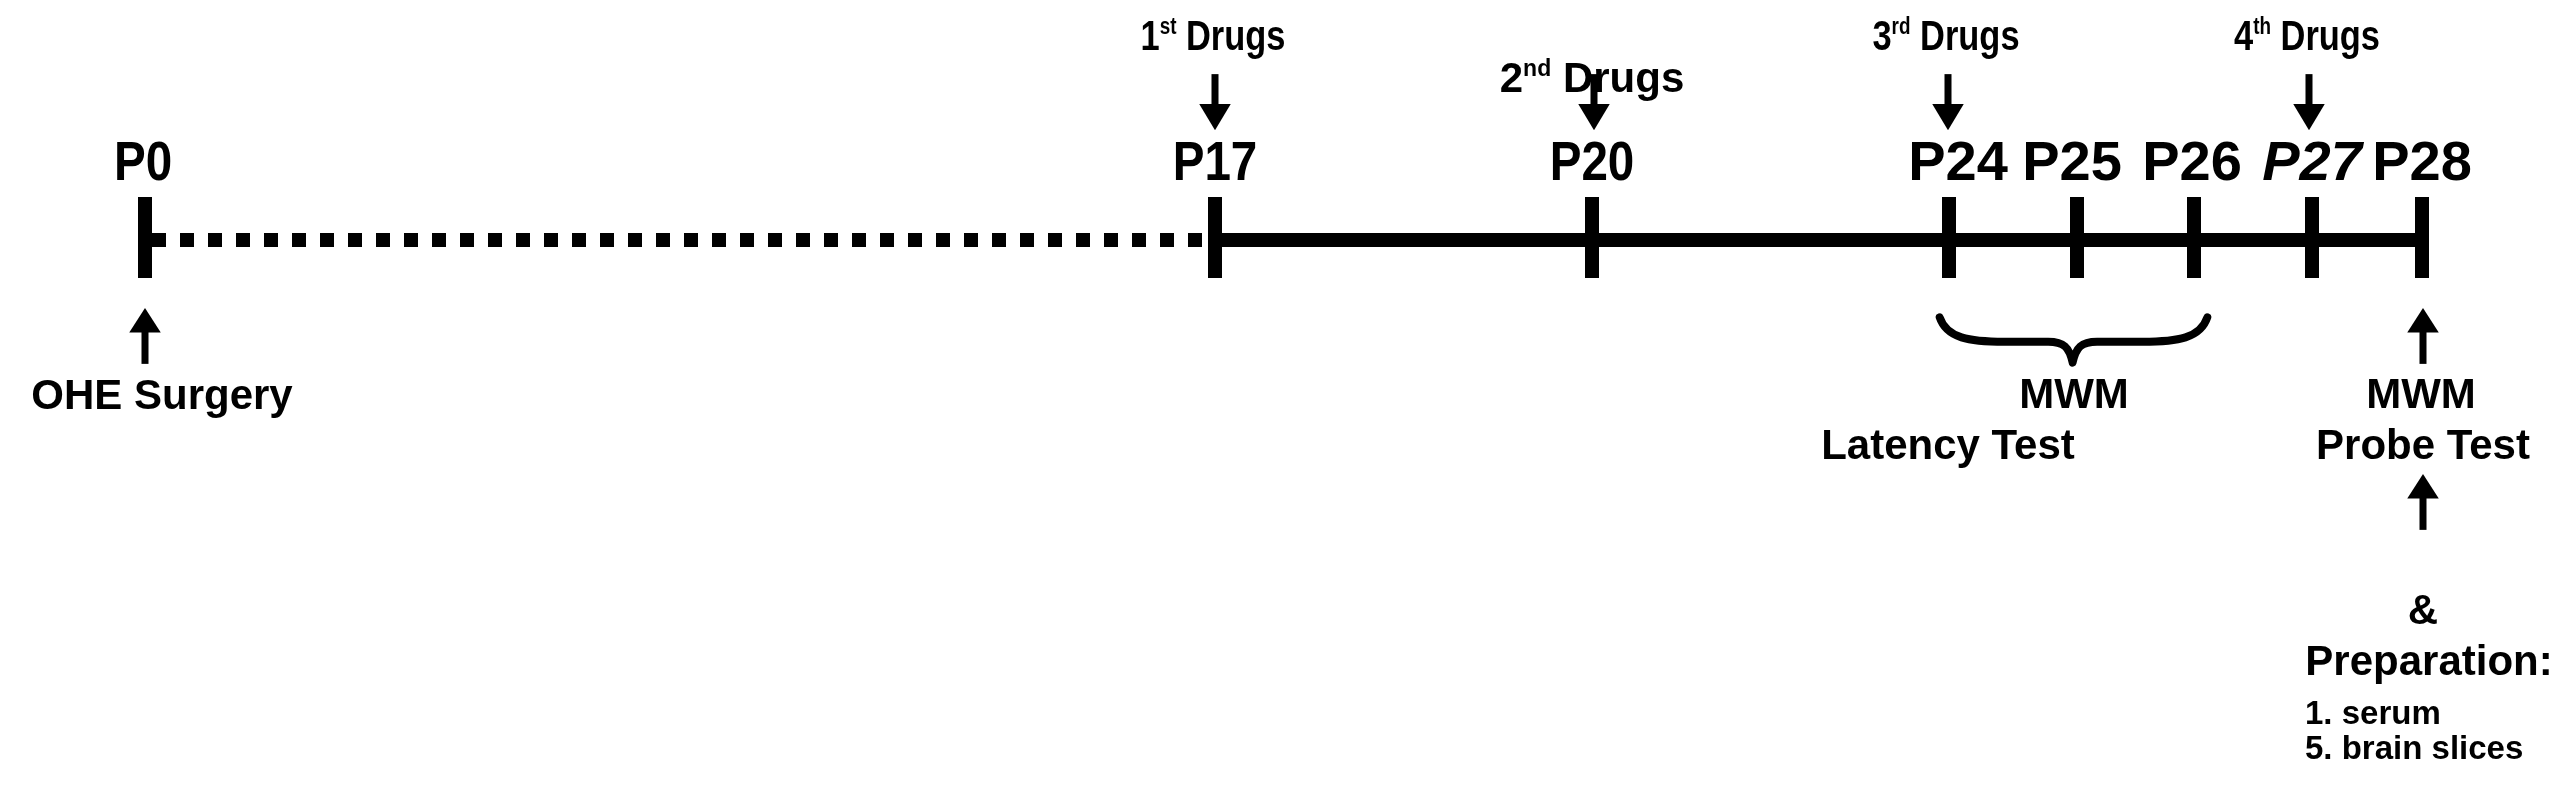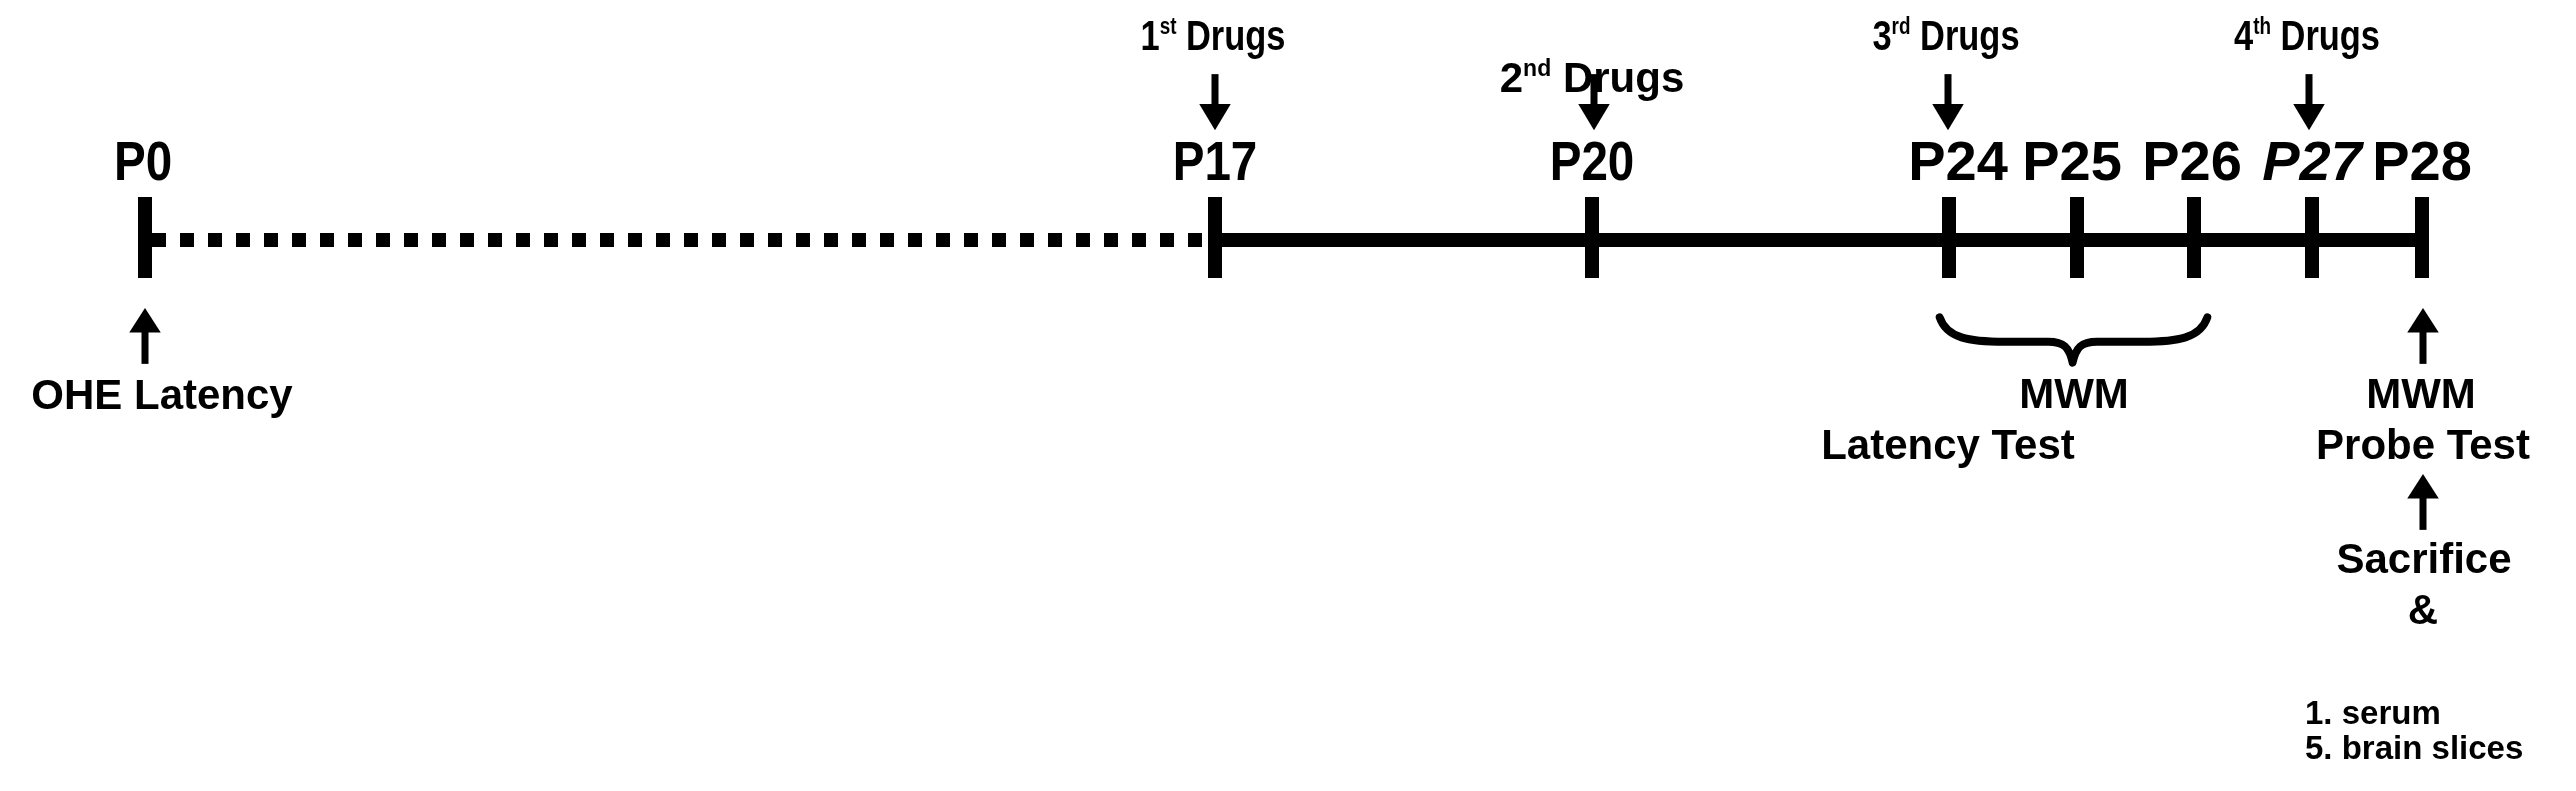--- a/index.html
+++ b/index.html
@@ -75,37 +75,37 @@
   </svg>
   <svg class="arrow" style="left:2309px; top:74px;" width="35" height="58" viewBox="0 0 40 66">
     <rect x="16" y="0" width="8" height="46" fill="#000"></rect>
       <polygon points="2,34 38,34 20,64" fill="#000"></polygon>
   </svg>
 
   <svg class="arrow" style="left:145px; top:306px;" width="35" height="58" viewBox="0 0 40 66">
     <polygon points="20,2 38,30 2,30" fill="#000"></polygon>
       <rect x="16" y="20" width="8" height="46" fill="#000"></rect>
   </svg>
-  <div class="caption cap-lg" style="left:162px; top:369px;">OHE Latency</div>
+  <div class="caption cap-lg" style="left:162px; top:369px;">OHE Surgery</div>
 
   <svg class="brace" style="left:1934px; top:312px;" width="279" height="56" viewBox="0 0 318 64">
     <path d="M6 6 C 14 30, 40 34, 80 34 L 130 34 C 148 34, 154 40, 158 58 C 162 40, 168 34, 186 34 L 238 34 C 278 34, 304 30, 312 6" fill="none" stroke="#000" stroke-width="9" stroke-linecap="round" stroke-linejoin="round"></path>
   </svg>
   <div class="caption cap-lg" style="left:2074px; top:368px;">MWM</div>
   <div class="caption cap-lg" style="left:1948px; top:419px;">Latency Test</div>
 
   <svg class="arrow" style="left:2423px; top:306px;" width="35" height="58" viewBox="0 0 40 66">
     <polygon points="20,2 38,30 2,30" fill="#000"></polygon>
       <rect x="16" y="20" width="8" height="46" fill="#000"></rect>
   </svg>
   <div class="caption cap-lg" style="left:2421px; top:368px;">MWM</div>
   <div class="caption cap-lg" style="left:2423px; top:419px;">Probe Test</div>
 
   <svg class="arrow" style="left:2423px; top:472px;" width="35" height="58" viewBox="0 0 40 66">
     <polygon points="20,2 38,30 2,30" fill="#000"></polygon>
       <rect x="16" y="20" width="8" height="46" fill="#000"></rect>
   </svg>
-  <div class="caption cap-lg" style="left:2424px; top:533px;">Sacrifice</div>
   <div class="caption cap-lg" style="left:2423px; top:584px;">&amp;</div>
+  <div class="caption cap-lg" style="left:2429px; top:635px;">Preparation:</div>
   <div class="cap-sm" style="left:2305px; top:695px;">1. serum</div>
   <div class="cap-sm" style="left:2305px; top:730px;">5. brain slices</div>
 </div>
 
 
 </body></html>

